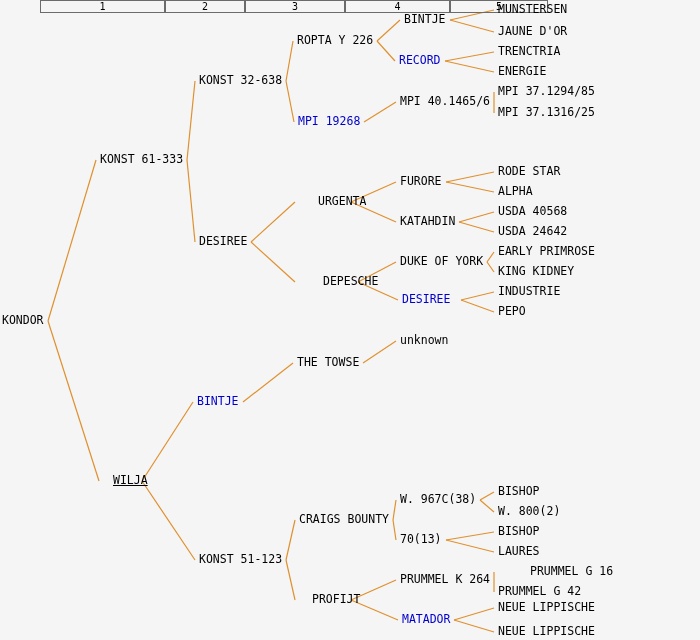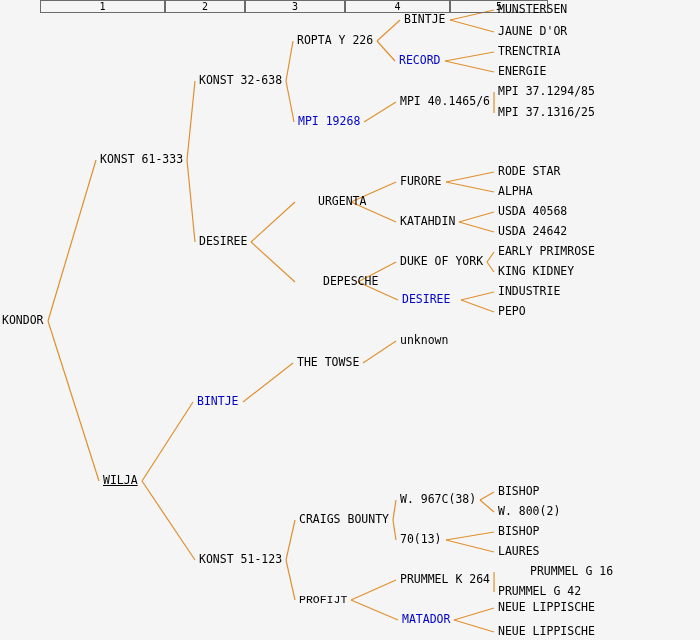--- a/index.html
+++ b/index.html
@@ -89,32 +89,32 @@
   <div id="header-layer">
       <div class="gen-header" style="left: 40px; width: 125px;">1</div>
       <div class="gen-header" style="left: 165px; width: 80px;">2</div>
       <div class="gen-header" style="left: 245px; width: 100px;">3</div>
       <div class="gen-header" style="left: 345px; width: 105px;">4</div>
       <div class="gen-header" style="left: 450px; width: 98px;">5</div>
     </div>
   <div id="nodes-layer">
       <div class="node" style="left: 2px; top: 314px;">KONDOR</div>
       <div class="node" style="left: 100px; top: 153px;">KONST 61-333</div>
-      <div class="node" style="left: 103px; top: 474px; text-decoration: underline;">WILJA</div>
+      <div class="node" style="left: 113px; top: 474px; text-decoration: underline;">WILJA</div>
       <div class="node" style="left: 199px; top: 74px;">KONST 32-638</div>
       <div class="node" style="left: 199px; top: 235px;">DESIREE</div>
       <div class="node link" style="left: 197px; top: 395px;">BINTJE</div>
       <div class="node" style="left: 199px; top: 553px;">KONST 51-123</div>
       <div class="node" style="left: 297px; top: 34px;">ROPTA Y 226</div>
       <div class="node link" style="left: 298px; top: 115px;">MPI 19268</div>
       <div class="node" style="left: 299px; top: 195px; margin-left: 19px;">URGENTA</div>
       <div class="node" style="left: 299px; top: 275px; padding-left: 24px;">DEPESCHE</div>
       <div class="node" style="left: 297px; top: 356px;">THE TOWSE</div>
       <div class="node" style="left: 299px; top: 513px;">CRAIGS BOUNTY</div>
-      <div class="node" style="left: 299px; top: 593px; font-family: Liberation Mono, monospace;">PROFIJT</div>
+      <div class="node" style="left: 312px; top: 593px;">PROFIJT</div>
       <div class="node" style="left: 404px; top: 13px;">BINTJE</div>
       <div class="node link" style="left: 399px; top: 54px;">RECORD</div>
       <div class="node" style="left: 400px; top: 95px;">MPI 40.1465/6</div>
       <div class="node" style="left: 400px; top: 175px;">FURORE</div>
       <div class="node" style="left: 400px; top: 215px;">KATAHDIN</div>
       <div class="node" style="left: 400px; top: 255px;">DUKE OF YORK</div>
       <div class="node link" style="left: 402px; top: 293px;">DESIREE</div>
       <div class="node" style="left: 400px; top: 334px;">unknown</div>
       <div class="node" style="left: 400px; top: 493px;">W. 967C(38)</div>
       <div class="node" style="left: 400px; top: 533px;">70(13)</div>

